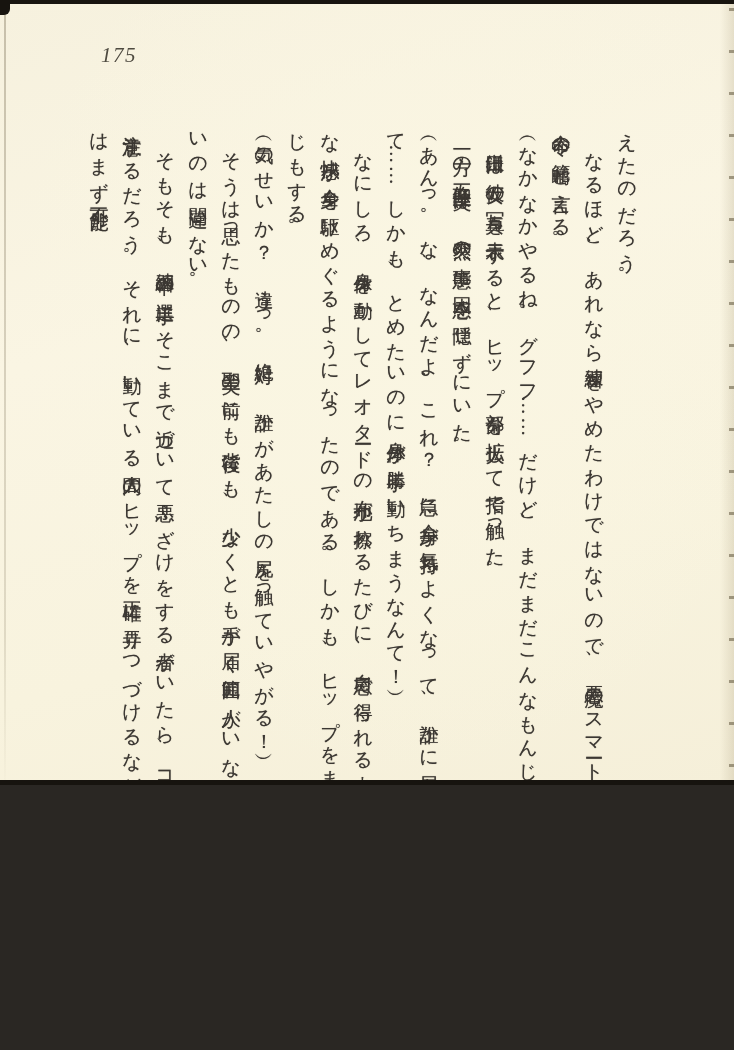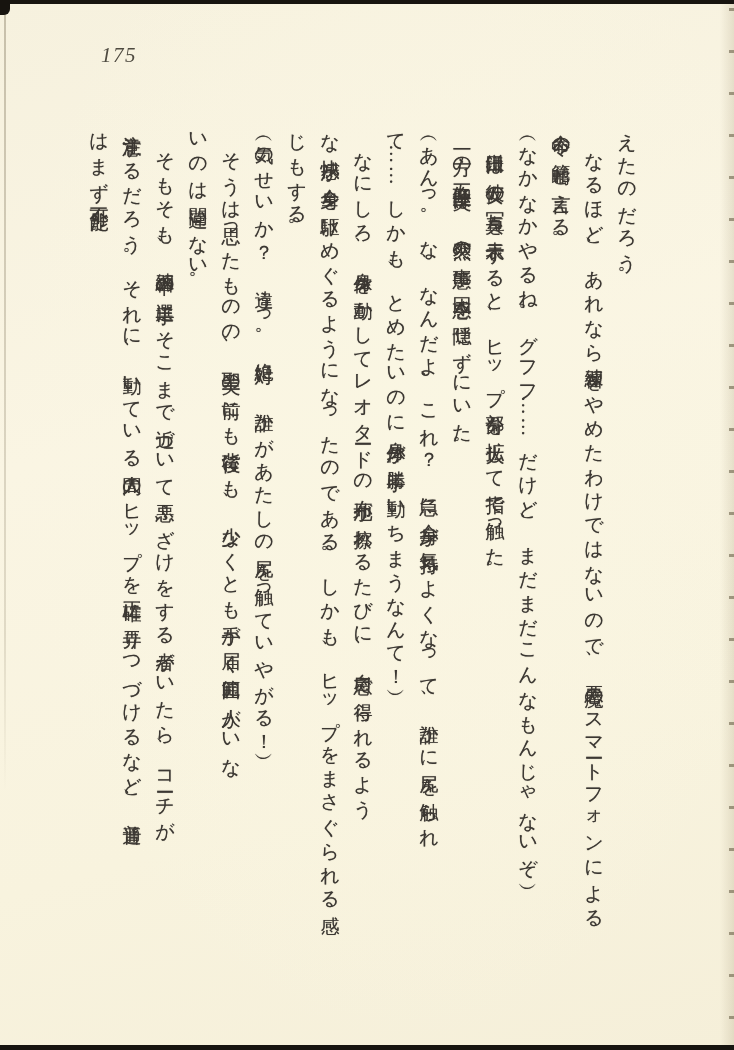--- a/index.html
+++ b/index.html
@@ -3,21 +3,21 @@
 <meta charset="utf-8">
 <style>
   html, body {
     margin: 0;
     padding: 0;
     background: #2a2723;
   }
   .page {
     position: relative;
     width: 734px;
-    height: 1050px;
+    height: 785px;
     overflow: hidden;
     background:
       radial-gradient(ellipse at 55% 40%, rgba(250,246,226,0.9) 0%, rgba(248,243,220,0.0) 70%),
       linear-gradient(165deg, #f6f1de 0%, #faf5e3 38%, #f8f3de 72%, #f5efd9 100%);
     font-family: "Liberation Serif", "DejaVu Serif", serif;
   }
   
   .edge-top {
     position: absolute; top: 0; left: 0;
     width: 100%; height: 4px;

